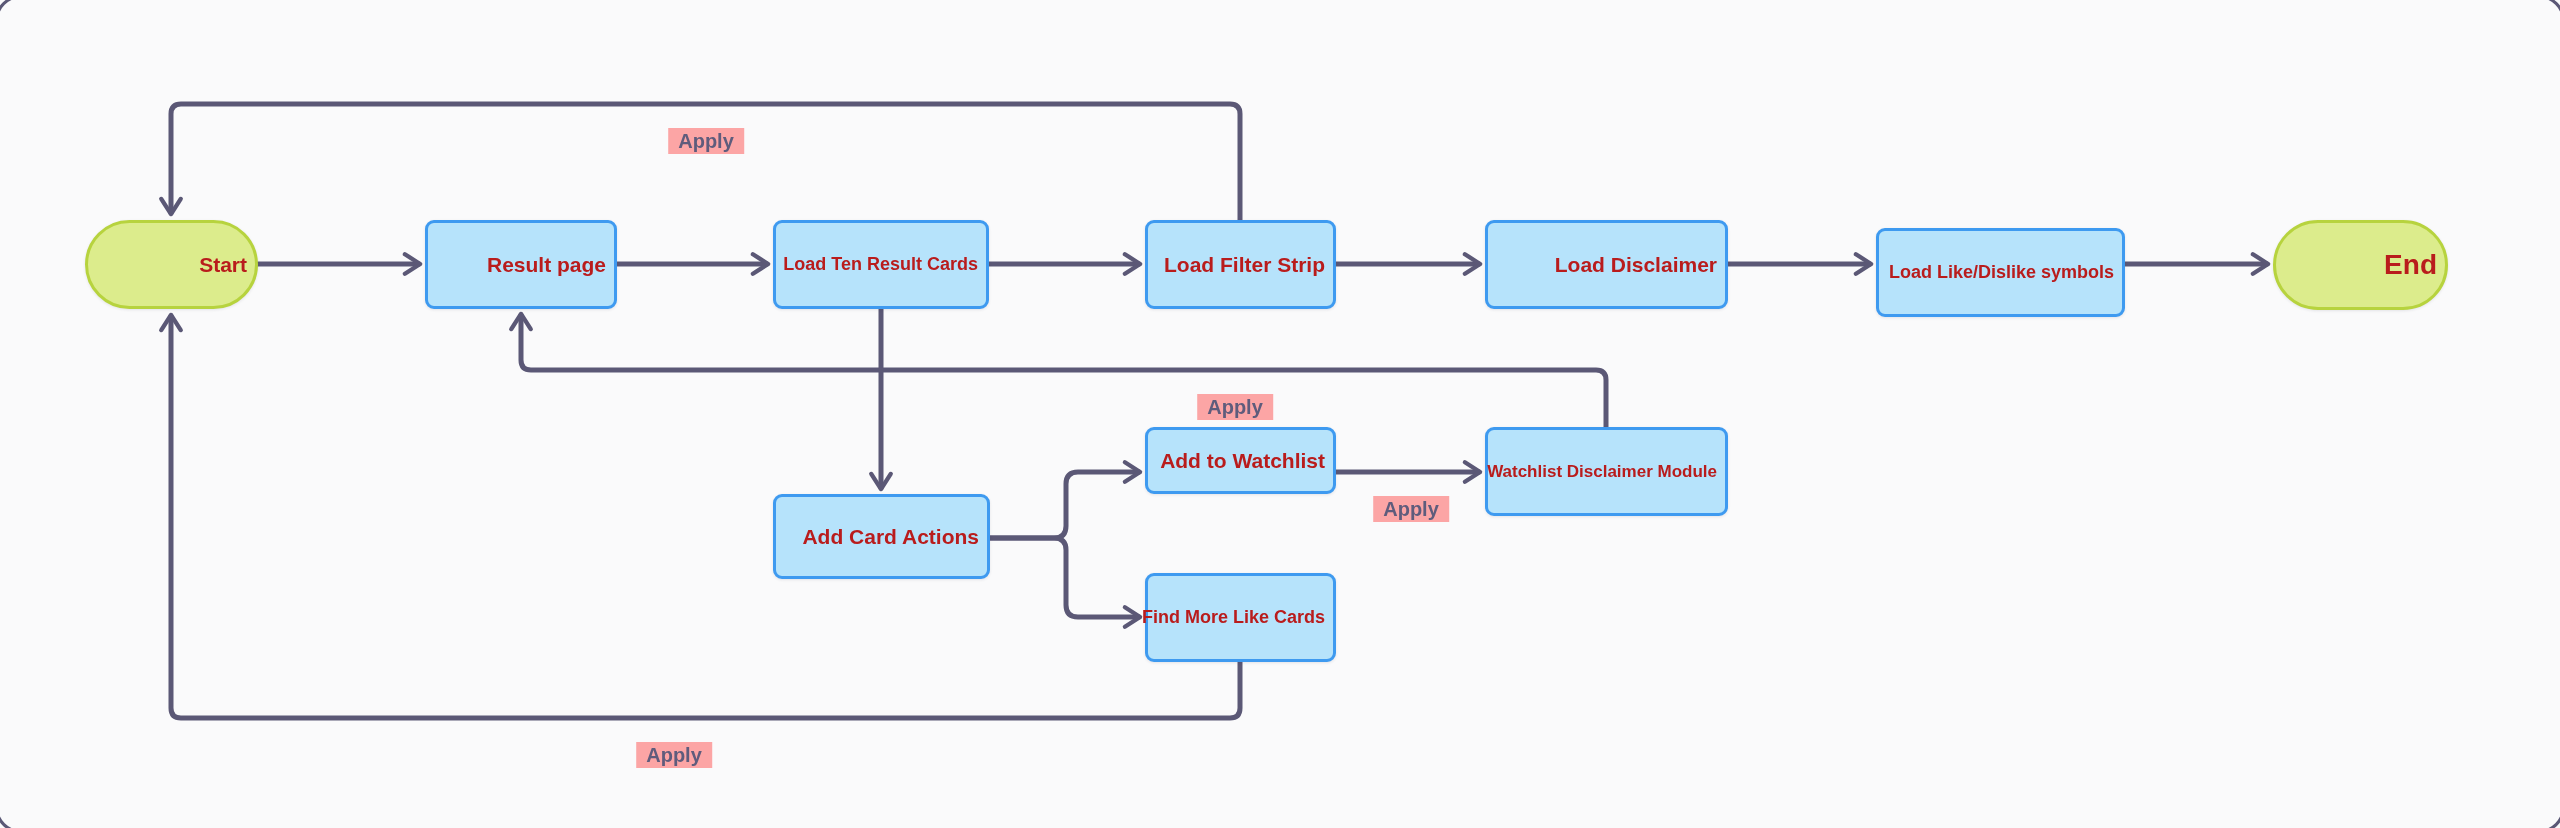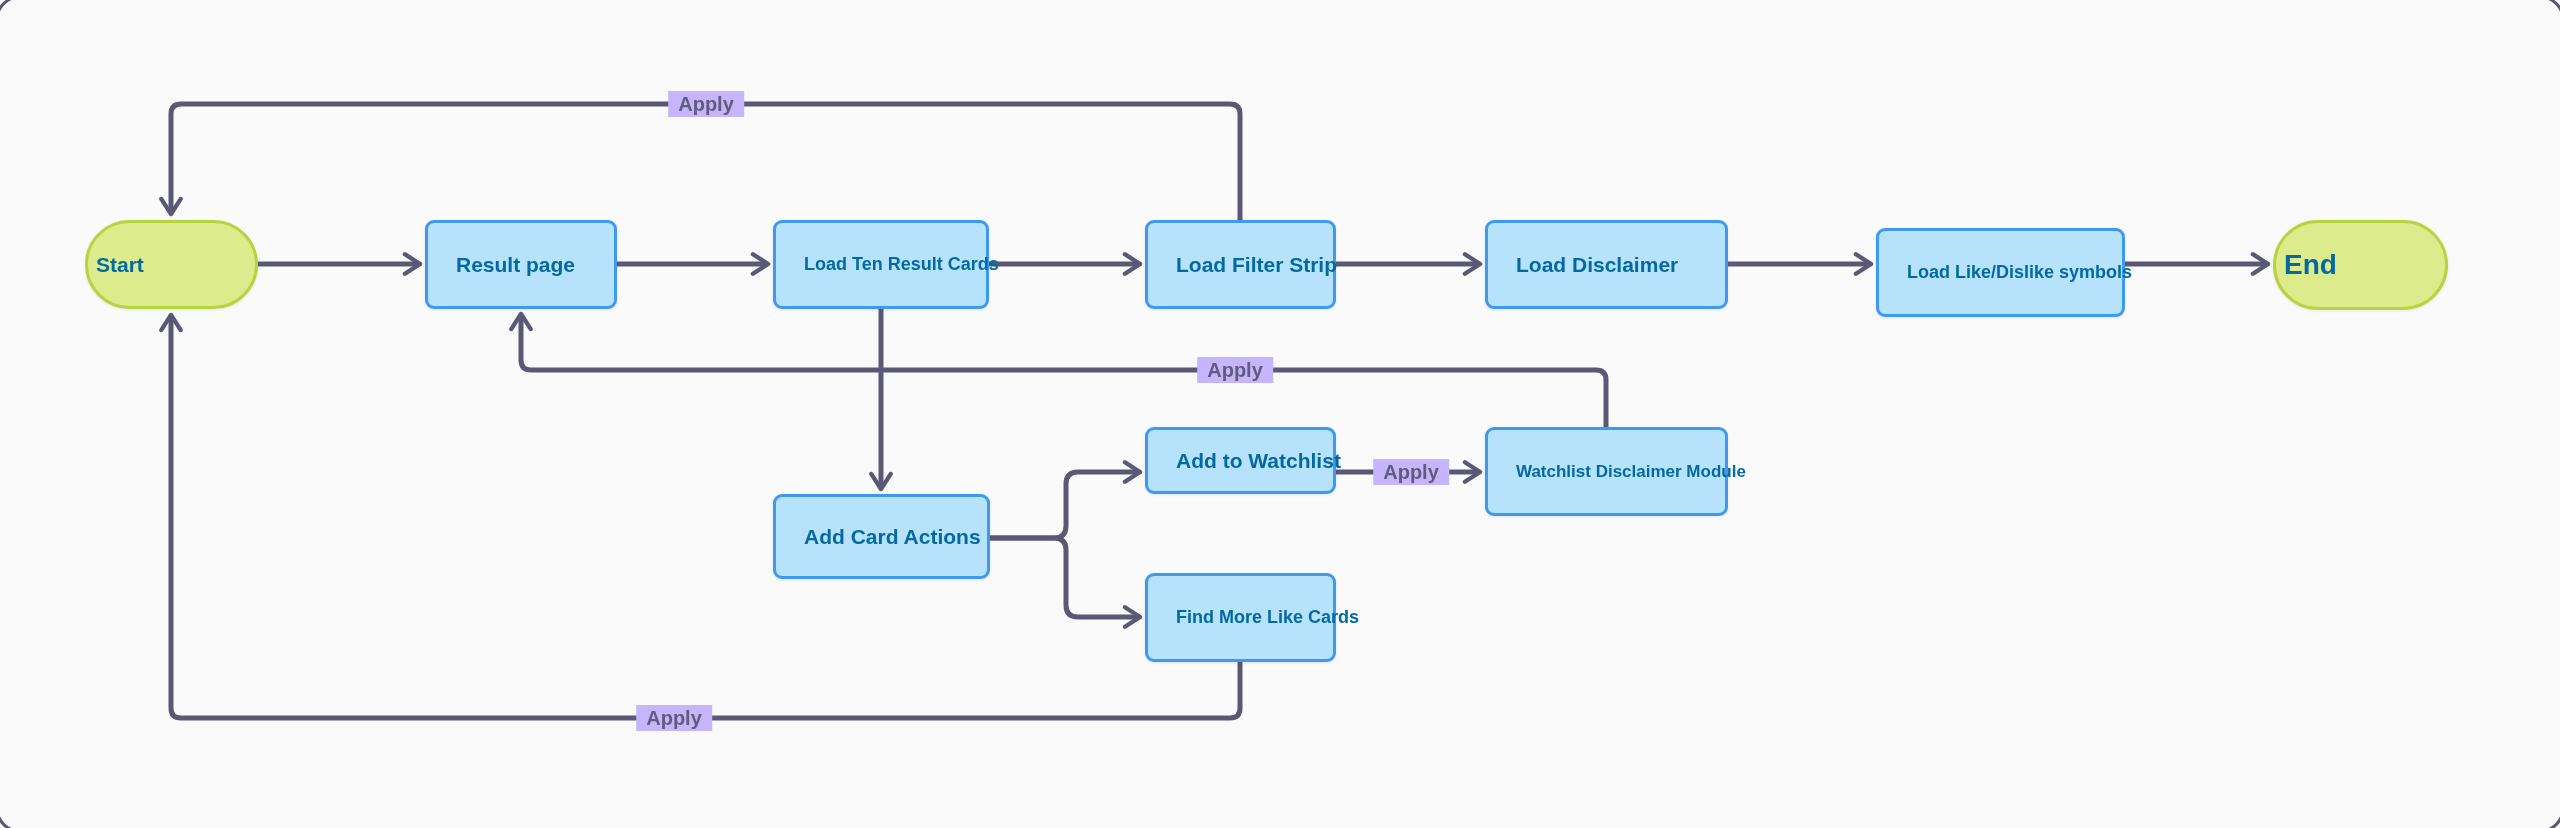--- a/index.html
+++ b/index.html
@@ -12,49 +12,50 @@
   }
   #frame{
     position:absolute;inset:-5px;
     border:3px solid #5b5876;
     border-radius:26px;
     pointer-events:none;
   }
   #edges{position:absolute;left:0;top:0;width:2560px;height:828px;}
   .node{
     position:absolute;
-    display:flex;align-items:center;justify-content:flex-start;
+    display:flex;align-items:center;justify-content:flex-end;
     box-sizing:border-box;
     text-align:center;
     font-weight:700;
-    color:#0369a1;
+    color:#b91c1c;
     padding:4px 8px;
     white-space:nowrap;
     box-shadow:0 1px 3px rgba(30,30,60,0.10);
   }
   .node.process{
     background:#b6e3fb;
     border:3px solid #3e9af0;
     border-radius:9px;
     padding-left:28px;
   }
   .node.terminal{
     background:#dcec8c;
     border:3px solid #b7d33e;
     border-radius:46px;
   }
   .edge-label{
     position:absolute;
     transform:translate(-50%,-50%);
-    background:#c4b5fd;
+    background:#fca5a5;
     color:#5f5c7c;
     font-weight:700;
     font-size:20px;
     padding:1px 10px;
     line-height:1.2;
+    margin-top:37px;
   }
 </style>
 </head>
 <body>
 
 <div id="canvas">
 
   <svg id="edges" width="2560" height="828" viewBox="0 0 2560 828" xmlns="http://www.w3.org/2000/svg">
     <defs>
       <marker id="arrow" viewBox="0 0 12 12" refX="9" refY="6" markerWidth="5.2" markerHeight="5.2" orient="auto-start-reverse">

